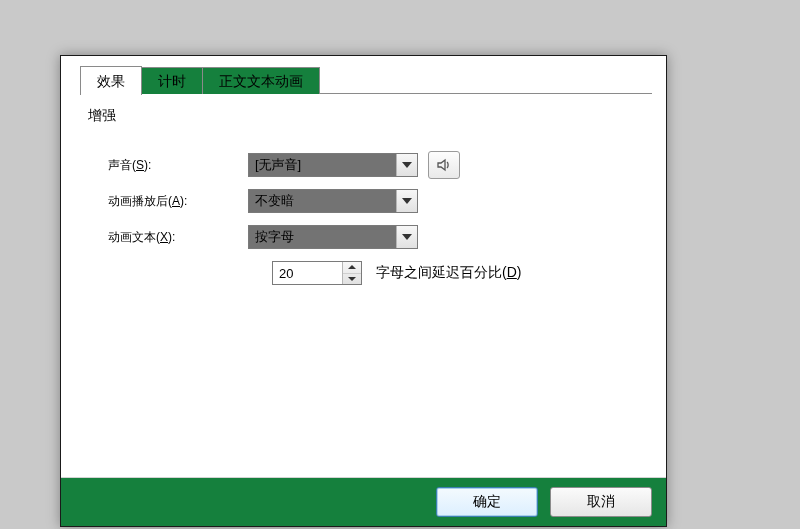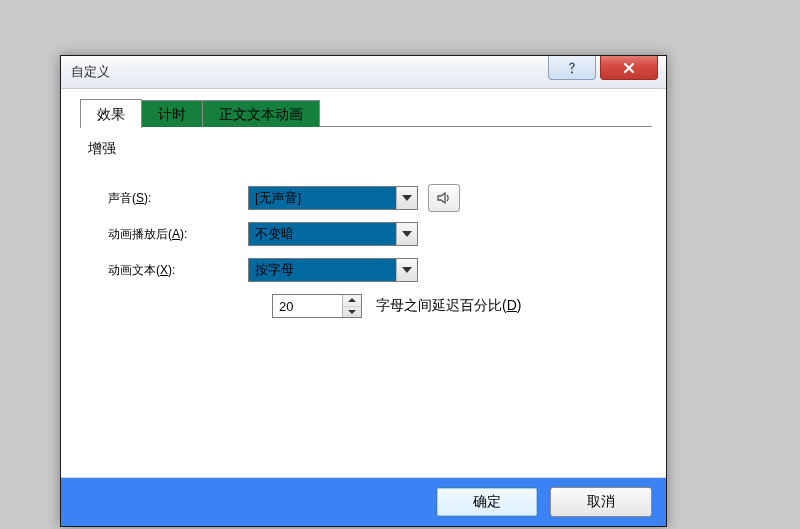--- a/index.html
+++ b/index.html
@@ -77,21 +77,21 @@
   .panel{flex:1;padding:10px 4px 0 4px;}
   .group-title{font-size:14px;margin:2px 0 27px 4px;}
   .row{
     display:flex;align-items:center;
     margin:0 0 10px 24px;height:26px;
   }
   .row .lbl{width:140px;font-size:12px;}
   .cbox{
     width:170px;height:24px;
     border:1px solid #7a7a7a;
-    background:#0369a1;
+    background:#737373;
     display:flex;align-items:center;
     box-sizing:border-box;
     cursor:default;
   }
   .cbox .val{flex:1;padding-left:6px;font-size:13px;overflow:hidden;white-space:nowrap;}
   .cbox .arrow{
     width:20px;height:100%;
     border-left:1px solid #b6b6b6;
     background:linear-gradient(#f7f7f7,#e1e1e1);
     display:flex;align-items:center;justify-content:center;
@@ -119,21 +119,21 @@
     border-left:1px solid #b6b6b6;
     background:linear-gradient(#f7f7f7,#e1e1e1);
     display:flex;flex-direction:column;
   }
   .spin .su,.spin .sd{flex:1;display:flex;align-items:center;justify-content:center;}
   .spin .su{border-bottom:1px solid #cfcfcf;}
   .delay-lbl{margin-left:14px;font-size:14px;}
   
   .footer{
     height:48px;
-    background:#3b82f6;
+    background:#15803d;
     border-top:1px solid #d3d3d3;
     display:flex;align-items:center;justify-content:flex-end;
     padding-right:14px;gap:12px;
   }
   .btn{
     width:100px;height:28px;
     border:1px solid #8b8b8b;border-radius:3px;
     background:linear-gradient(#fbfbfb,#e6e6e6);
     font-size:14px;
     display:flex;align-items:center;justify-content:center;
@@ -147,35 +147,20 @@
   .tri-down{width:0;height:0;border-left:5px solid transparent;border-right:5px solid transparent;border-top:6px solid #333;}
   .tri-up{width:0;height:0;border-left:4px solid transparent;border-right:4px solid transparent;border-bottom:4px solid #333;}
   .tri-dn{width:0;height:0;border-left:4px solid transparent;border-right:4px solid transparent;border-top:4px solid #333;}
   .u{text-decoration:underline;}
 </style>
 </head>
 <body>
 
 <div class="dialog">
 
-  <div class="titlebar">
-    <span class="title">自定义</span>
-    <div class="tb-buttons">
-      <div class="tb-btn tb-help">
-        <svg width="14" height="14" viewBox="0 0 14 14">
-          <path d="M4.2 4.2c0-1.5 1.2-2.7 2.8-2.7s2.8 1.1 2.8 2.5c0 1.1-.6 1.7-1.5 2.3-.8.5-1.1.9-1.1 1.7v.5H5.9v-.6c0-1.2.5-1.9 1.4-2.5.7-.5 1-0.8 1-1.4 0-.7-.6-1.2-1.3-1.2-.8 0-1.3.5-1.4 1.4H4.2zM6 10.5h1.8v1.8H6z" fill="#2a4a6a"></path>
-        </svg>
-      </div>
-      <div class="tb-btn tb-close">
-        <svg width="14" height="14" viewBox="0 0 14 14">
-          <path d="M3 3l8 8M11 3l-8 8" stroke="#fff" stroke-width="2.2" stroke-linecap="round"></path>
-        </svg>
-      </div>
-    </div>
-  </div>
 
   <div class="client">
     <div class="tabs">
       <div class="tab active">效果</div>
       <div class="tab">计时</div>
       <div class="tab">正文文本动画</div>
     </div>
     <div class="tabline"></div>
 
     <div class="panel">

